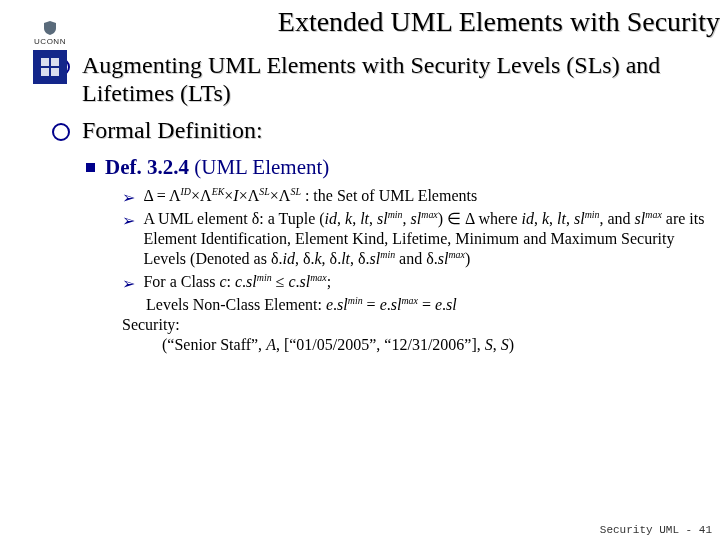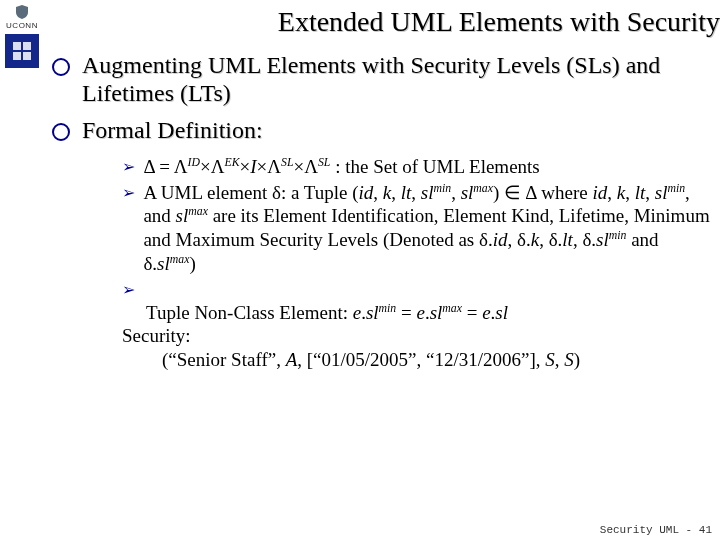--- a/index.html
+++ b/index.html
@@ -9,22 +9,23 @@
     height: 540px;
     background: #fff;
     font-family: "Times New Roman", Times, serif;
     color: #000;
     position: relative;
     overflow: hidden;
   }
   .logo-col {
     position: absolute;
     left: 0;
-    top: 0;
+    top: 16px;
     width: 44px;
+    padding-left: 28px;
   }
   .uconn {
     font-family: Arial, Helvetica, sans-serif;
     font-size: 8px;
     letter-spacing: 0.5px;
     color: #2b2b2b;
     text-align: center;
     margin-top: 4px;
   }
   .uconn svg { display:block; margin:0 auto 1px;}
@@ -94,21 +95,21 @@
   }
   .l3 .arrow {
     font-family: Arial, sans-serif;
     font-size: 16px;
     color: #00008b;
     margin-right: 8px;
     margin-top: 2px;
     flex: none;
   }
   .l3 .txt, .plain .txt {
-    font-size: 19px;
+    font-size: 16px;
     line-height: 1.25;
   }
   .sup { font-size: 0.62em; vertical-align: super; font-style: italic;}
   .it { font-style: italic; }
   .plain { margin-left: 0; display:flex; }
   .plain .spacer { width:24px; flex:none; }
   .footer {
     position: absolute;
     bottom: 4px;
     right: 8px;
@@ -144,40 +145,47 @@
   <div class="l1">
     <div class="bullet"></div>
     <div class="txt">Augmenting UML Elements with Security Levels (SLs) and Lifetimes (LTs)</div>
   </div>
 
   <div class="l1">
     <div class="bullet"></div>
     <div class="txt">Formal Definition:</div>
   </div>
 
+  <div class="l2">
+    <div class="bullet"></div>
+    <div class="txt">
+      <b class="navy">Def. 3.2.4</b><span class="navy"> (UML Element)</span>
+    </div>
+  </div>
 
   <div class="l3wrap">
 
     <div class="l3">
       <div class="arrow">➢</div>
       <div class="txt"><span>Δ</span> = <span>Λ</span><span class="sup">ID</span><span>×</span><span>Λ</span><span class="sup">EK</span><span>×</span><span class="it">I</span><span>×</span><span>Λ</span><span class="sup">SL</span><span>×</span><span>Λ</span><span class="sup">SL</span><span> : the Set of UML Elements</span></div>
     </div>
 
     <div class="l3">
       <div class="arrow">➢</div>
       <div class="txt"><span>A UML element </span><span>δ</span><span>: a Tuple (</span><span class="it">id</span>, <span class="it">k</span>, <span class="it">lt</span>, <span class="it">sl</span><span class="sup">min</span>, <span class="it">sl</span><span class="sup">max</span>) <span>∈</span> <span>Δ</span><span> where </span><span class="it">id</span>, <span class="it">k</span>, <span class="it">lt</span>, <span class="it">sl</span><span class="sup">min</span><span>, and </span><span class="it">sl</span><span class="sup">max</span><span> are its Element Identification, Element Kind, Lifetime, Minimum and Maximum Security Levels (Denoted as </span><span>δ</span>.<span class="it">id</span>, <span>δ</span>.<span class="it">k</span>, <span>δ</span>.<span class="it">lt</span>, <span>δ</span>.<span class="it">sl</span><span class="sup">min</span> and <span>δ</span>.<span class="it">sl</span><span class="sup">max</span>)</div>
     </div>
 
     <div class="l3">
       <div class="arrow">➢</div>
+      <div class="txt"><span>For a Class </span><span class="it">c</span>: <span class="it">c</span>.<span class="it">sl</span><span class="sup">min</span> <span>≤</span> <span class="it">c</span>.<span class="it">sl</span><span class="sup">max</span>;</div>
     </div>
 
     <div class="plain">
       <div class="spacer"></div>
-      <div class="txt"><span>Tuple Non-Class Element: </span><span class="it">e</span>.<span class="it">sl</span><span class="sup">min</span> = <span class="it">e</span>.<span class="it">sl</span><span class="sup">max</span> = <span class="it">e</span>.<span class="it">sl</span></div>
+      <div class="txt"><span>Levels Non-Class Element: </span><span class="it">e</span>.<span class="it">sl</span><span class="sup">min</span> = <span class="it">e</span>.<span class="it">sl</span><span class="sup">max</span> = <span class="it">e</span>.<span class="it">sl</span></div>
     </div>
 
     <div class="plain">
       <div class="txt">Security:</div>
     </div>
     <div class="plain">
       <div style="width:40px;flex:none"></div>
       <div class="txt"><span>(“Senior Staff”, </span><span class="it">A</span><span>, [“01/05/2005”, “12/31/2006”], </span><span class="it">S</span>, <span class="it">S</span>)</div>
     </div>
 

